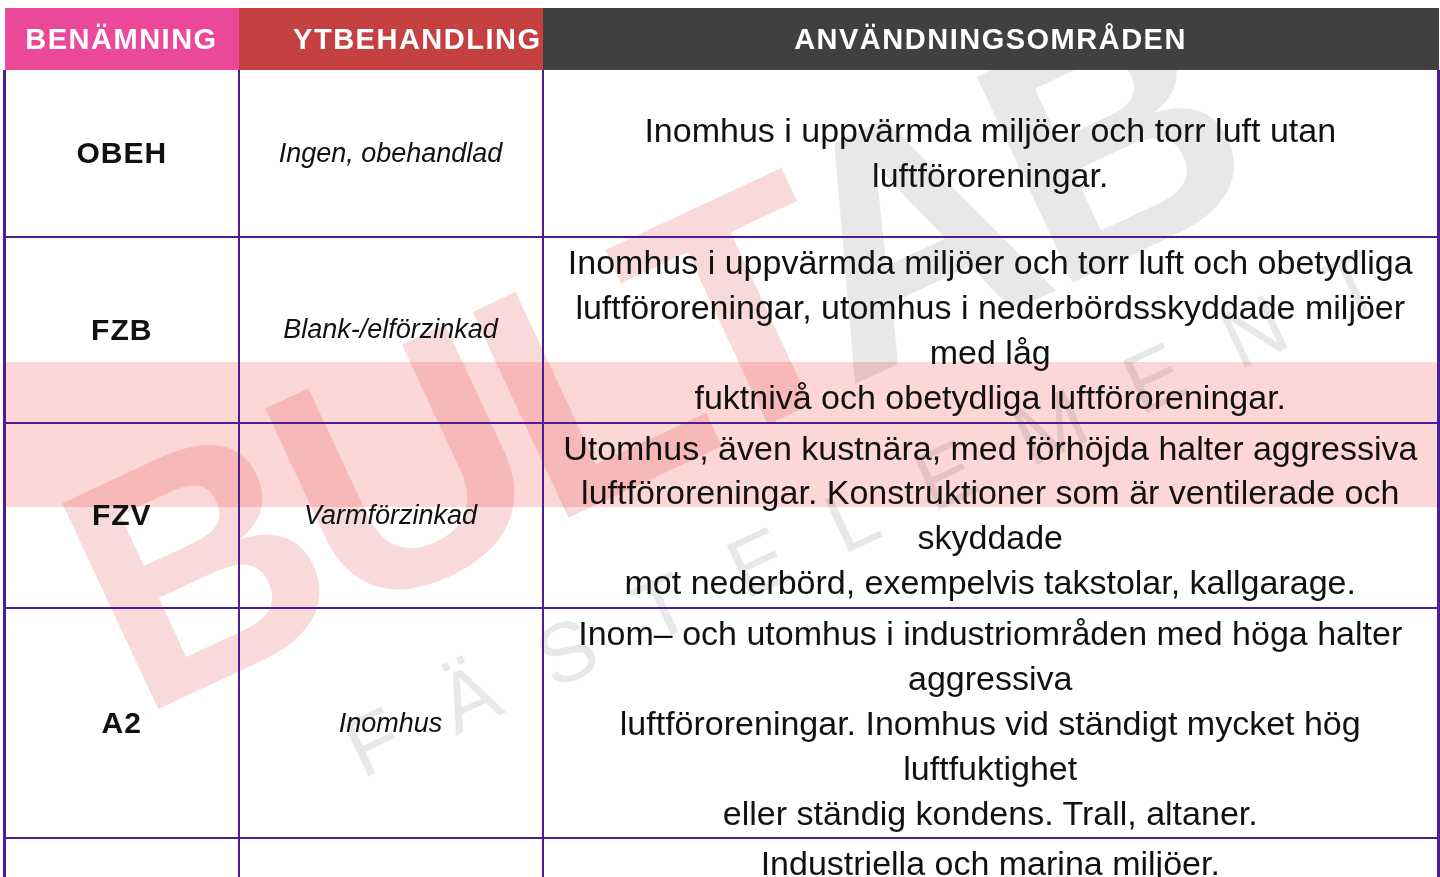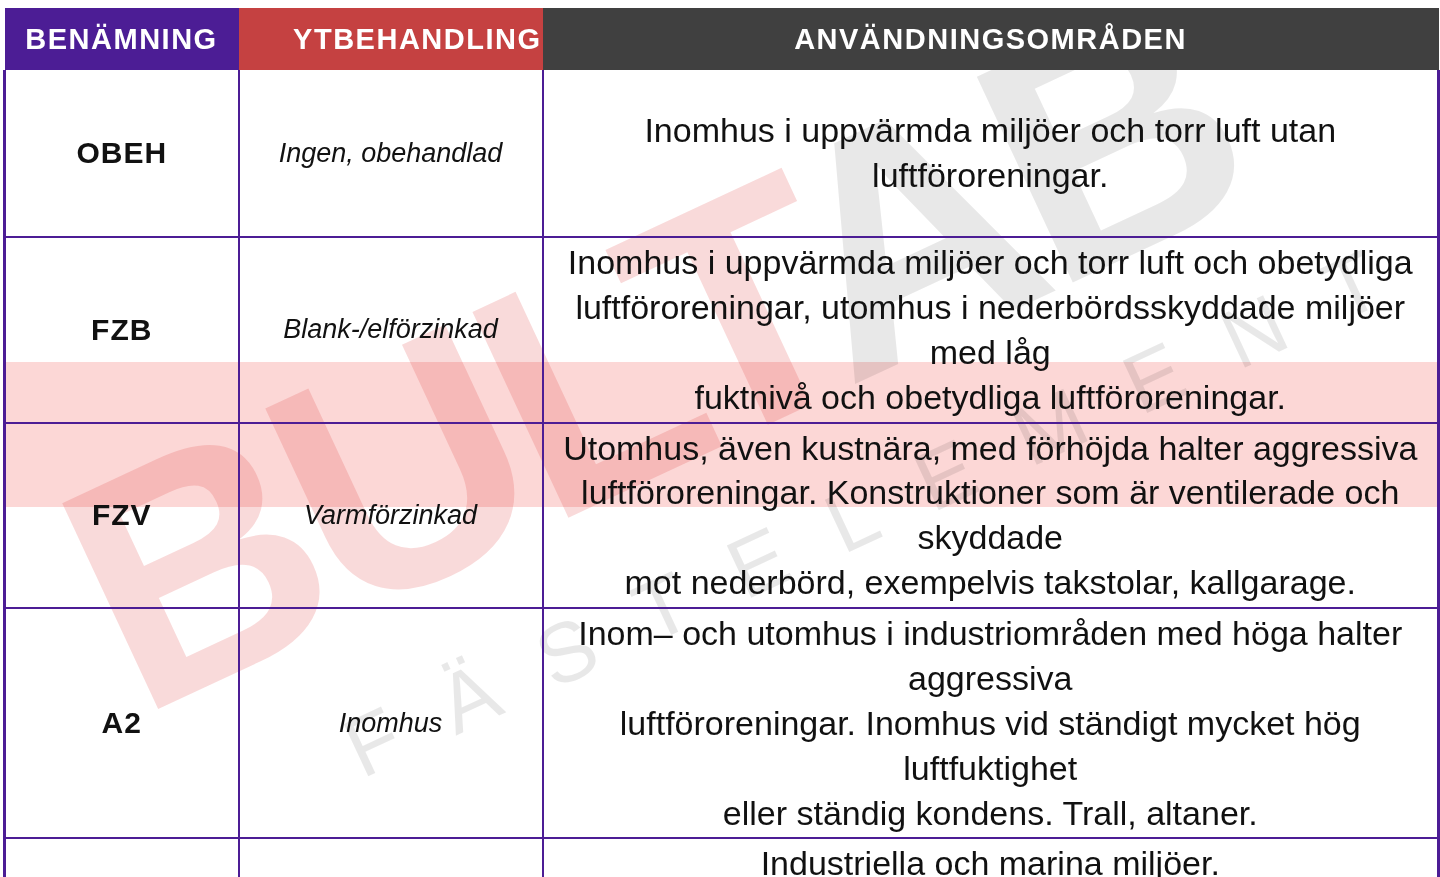--- a/index.html
+++ b/index.html
@@ -129,21 +129,21 @@
   </div>
 
   <table class="spec">
     <colgroup>
         <col class="c1">
         <col class="c2">
         <col class="c3">
       </colgroup>
     <thead>
       <tr>
-        <th style="background: #4c1d95;">BENÄMNING</th>
+        <th style="background: #ec4899;">BENÄMNING</th>
         <th style="background: rgb(197, 65, 65); text-align: right;">YTBEHANDLING</th>
         <th style="background: #404040;">ANVÄNDNINGSOMRÅDEN</th>
       </tr>
     </thead>
     <tbody>
       <tr class="r1">
         <td class="code">OBEH</td>
         <td class="treatment">Ingen, obehandlad</td>
         <td class="usage">Inomhus i uppvärmda miljöer och torr luft utan luftföroreningar.</td>
       </tr>

